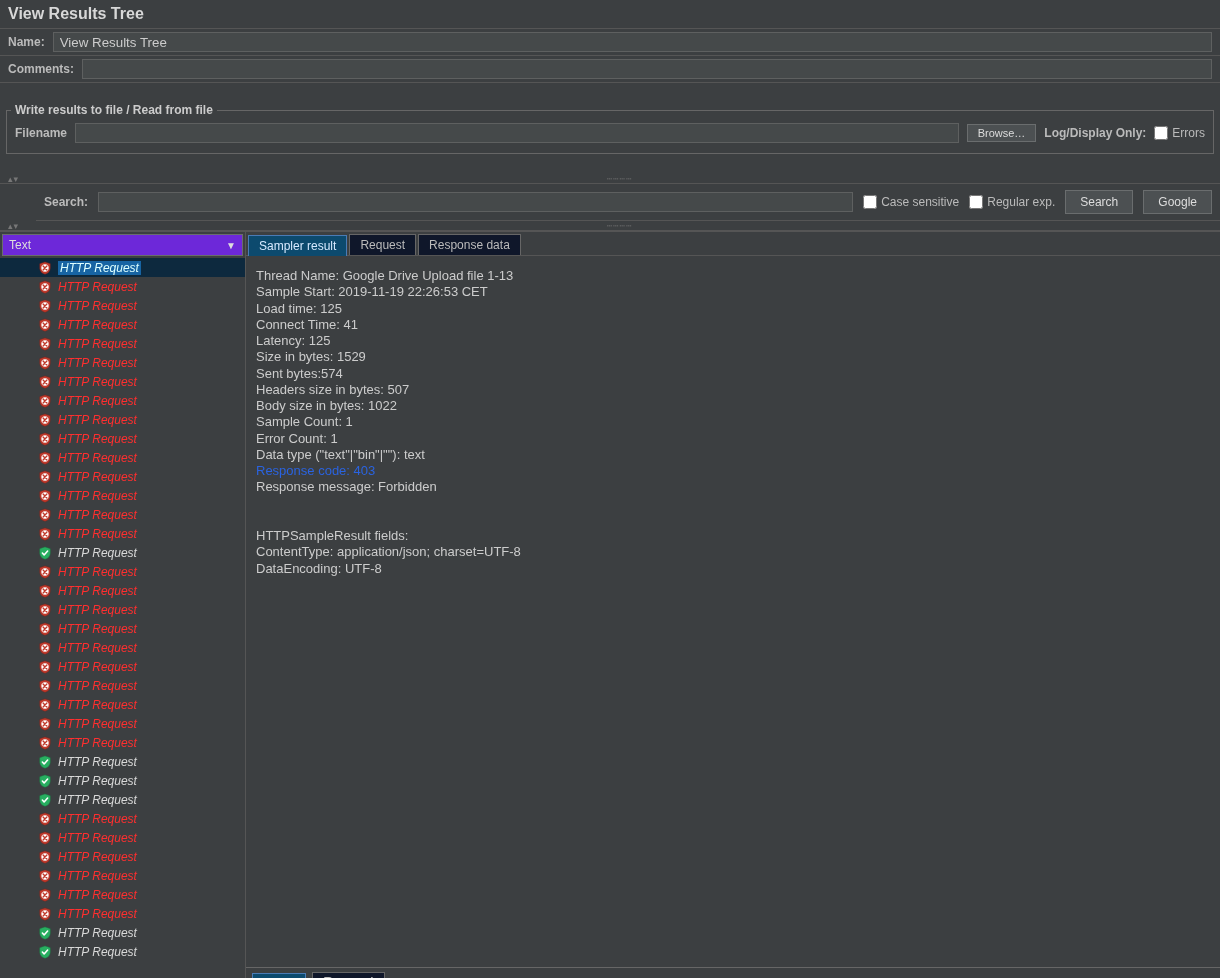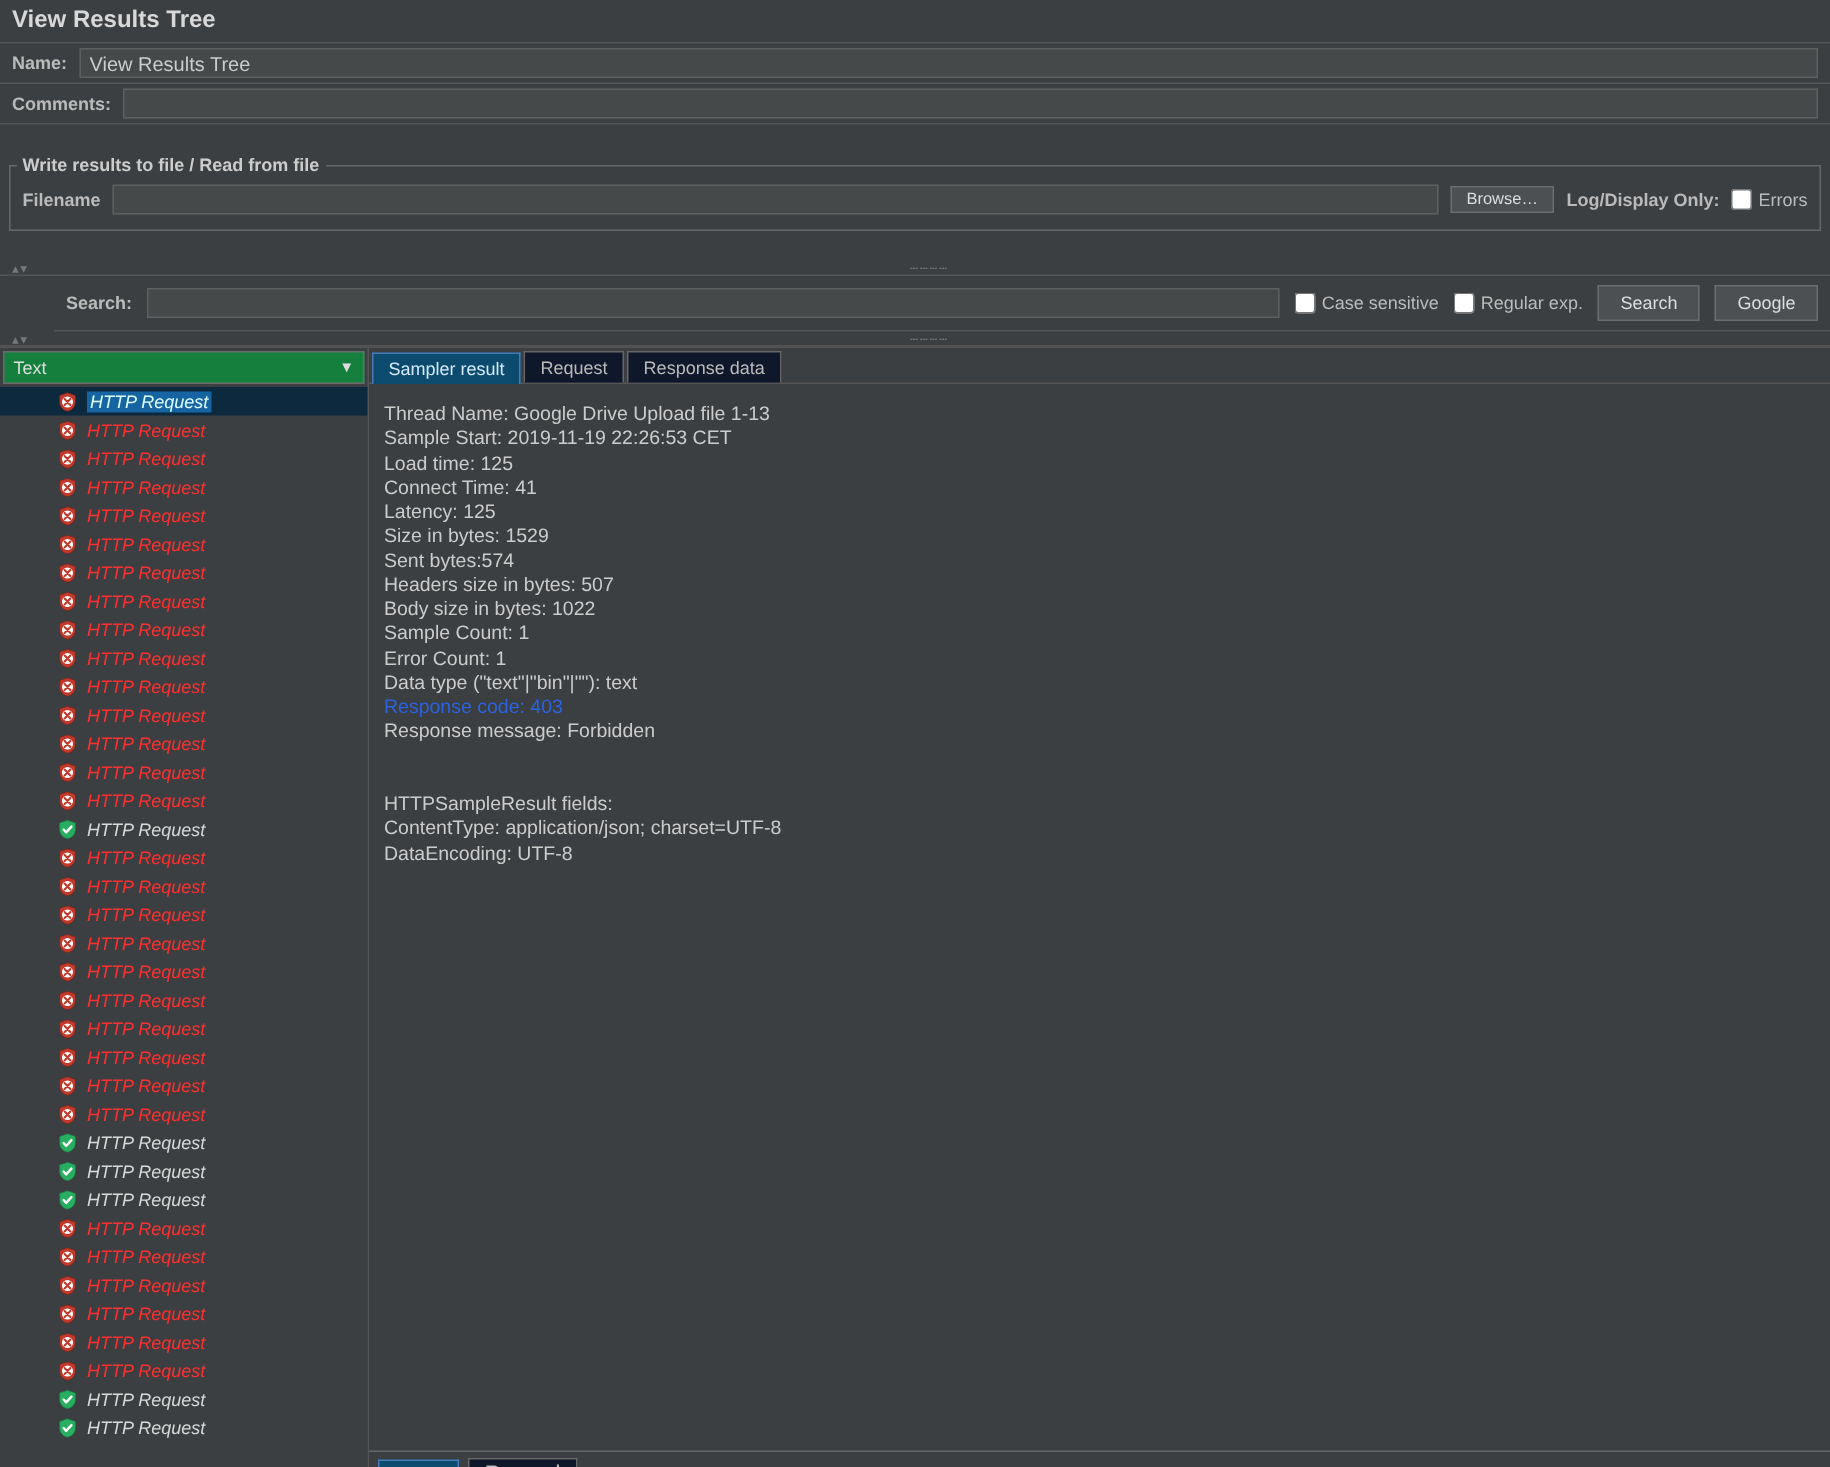--- a/index.html
+++ b/index.html
@@ -80,21 +80,21 @@
   .main {
     display:flex; height: calc(978px - 210px);
     border-top:1px solid #555;
   }
   .left-col {
     width: 246px; border-right:1px solid #555;
     display:flex; flex-direction:column;
   }
   .dropdown {
     display:flex; align-items:center; justify-content:space-between;
-    background:#15803d; border:1px solid #6a6d6e;
+    background:#6d28d9; border:1px solid #6a6d6e;
     margin:2px; padding:3px 6px; color:#ddd;
   }
   .dropdown .chev { font-size:10px; }
   .tree-wrap {
     flex:1; overflow-y:auto; overflow-x:hidden;
     background:#3c3f41;
     position:relative;
   }
   .tree-wrap::-webkit-scrollbar { width: 14px; }
   .tree-wrap::-webkit-scrollbar-track { background:#3c3f41;}

